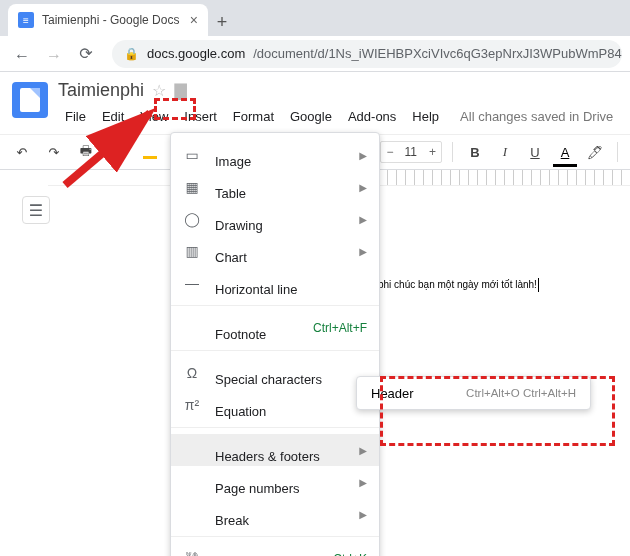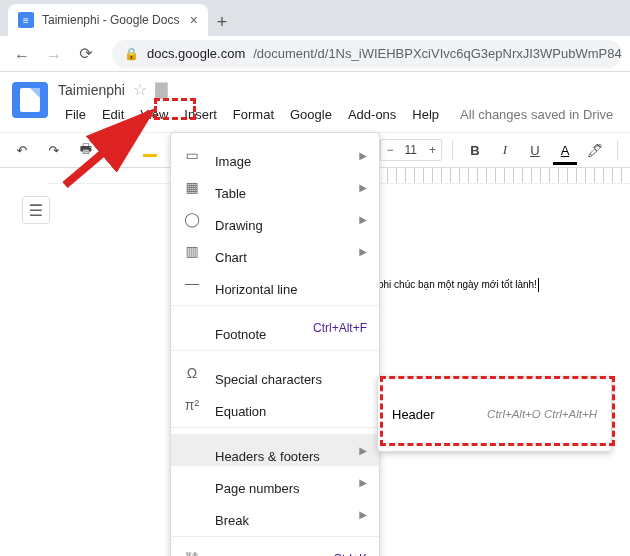--- a/index.html
+++ b/index.html
@@ -20,21 +20,21 @@
 .url-box .domain { color:#202124; }
 .url-box .path { color:#5f6368; }
 
 
 .docs-header { padding: 8px 12px 0 12px; display:flex; align-items:flex-start; gap:10px; }
 .docs-logo { width:36px; height:36px; background:#4285f4; border-radius:4px; display:flex; align-items:center; justify-content:center; margin-top:2px;}
 .docs-logo-inner { width:20px; height:24px; background:#fff; border-radius:2px; position:relative; }
 .docs-logo-inner::after { content:''; position:absolute; right:0; top:0; border-width:5px; border-style:solid; border-color:#a0c3ff #a0c3ff transparent transparent; }
 .docs-title-area { flex:1; }
 .docs-title-row { display:flex; align-items:center; gap:8px; }
-.docs-title { font-size:14px; color:#444; }
+.docs-title { font-size:18px; color:#444; }
 .star { color:#bbb; font-size:16px; }
 .folder { color:#bbb; font-size:16px; }
 .menubar { display:flex; gap:2px; margin-top:4px; font-size:13px; color:#202124; align-items:center; }
 .menubar .mi { padding:4px 7px; border-radius:3px; cursor:pointer; }
 .menubar .mi.active { position:relative; }
 .saved { color:#777; margin-left:12px; font-size:13px; }
 
 
 .toolbar { height:36px; border-top:1px solid #eee; border-bottom:1px solid #dadce0; display:flex; align-items:center; padding:0 10px; gap:8px; font-size:13px; color:#444; margin-top:6px; }
 .tb-btn { width:24px; height:24px; display:flex; align-items:center; justify-content:center; color:#444; }
@@ -60,29 +60,29 @@
 
 .doc-text { position:absolute; left:378px; top:278px; font-size:10px; color:#000; font-family: Arial; }
 .cursor { display:inline-block; width:1px; height:14px; background:#000; vertical-align:middle; margin-left:1px; }
 
 
 .menu { position:absolute; left:170px; top:132px; width:210px; background:#fff; border:1px solid #dadce0; border-radius:4px; box-shadow:0 2px 6px rgba(0,0,0,.2); padding:6px 0; font-size:13px; color:#202124; z-index:5; }
 .menu .row { display:flex; align-items:center; height:32px; padding:0 12px; gap:14px; }
 .menu .row.highlight { background:#eee; }
 .menu .ic { width:18px; display:flex; justify-content:center; color:#5f6368; font-size:14px; }
 .menu .lbl { flex:1;margin-top:12px; }
-.menu .sc { color:#4c1d95; font-size:12px;text-align:center; }
+.menu .sc { color:#15803d; font-size:12px;text-align:center; }
 .menu .arrow { color:#888; font-size:10px; }
 .menu .sep { height:1px; background:#eee; margin:6px 0; }
 
 
-.submenu { position:absolute; left:377px; top:376px; width:235px; background:#fff; border:1px solid #dadce0; border-radius:4px; box-shadow:0 2px 6px rgba(0,0,0,.2); padding:21px 0; font-size:13px; z-index:6; }
+.submenu { position:absolute; left:356px; top:376px; width:235px; background:#fff; border:1px solid #dadce0; border-radius:4px; box-shadow:0 2px 6px rgba(0,0,0,.2); padding:0 0; font-size:13px; z-index:6; }
 .submenu .row { display:flex; align-items:center; height:32px; padding:0 14px; }
 .submenu .lbl { flex:1; }
-.submenu .sc { color:#888; font-size:11.5px;font-style:italic; }
+.submenu .sc { color:#888; font-size:11.5px; }
 
 
 .redbox { position:absolute; border:3px dashed #d22; pointer-events:none; z-index:10; }
 
 
 .arrow-svg { position:absolute; left:55px; top:105px; z-index:11; pointer-events:none; }
 
 </style>
 </head>
 <body>

